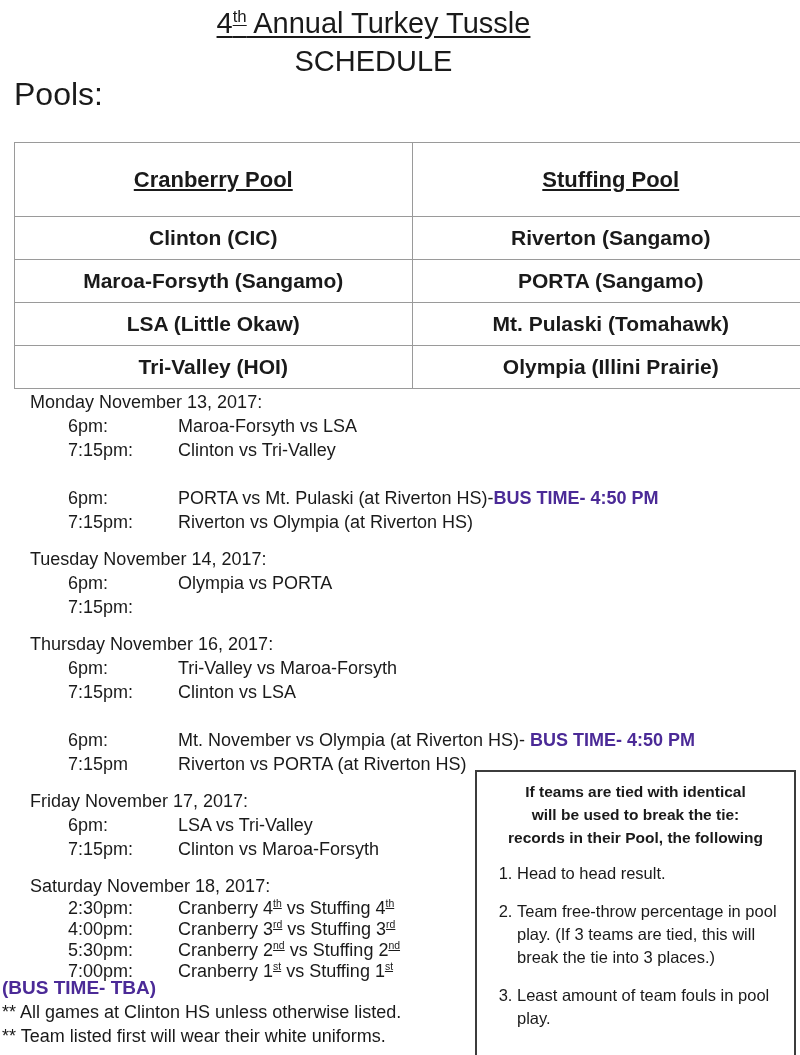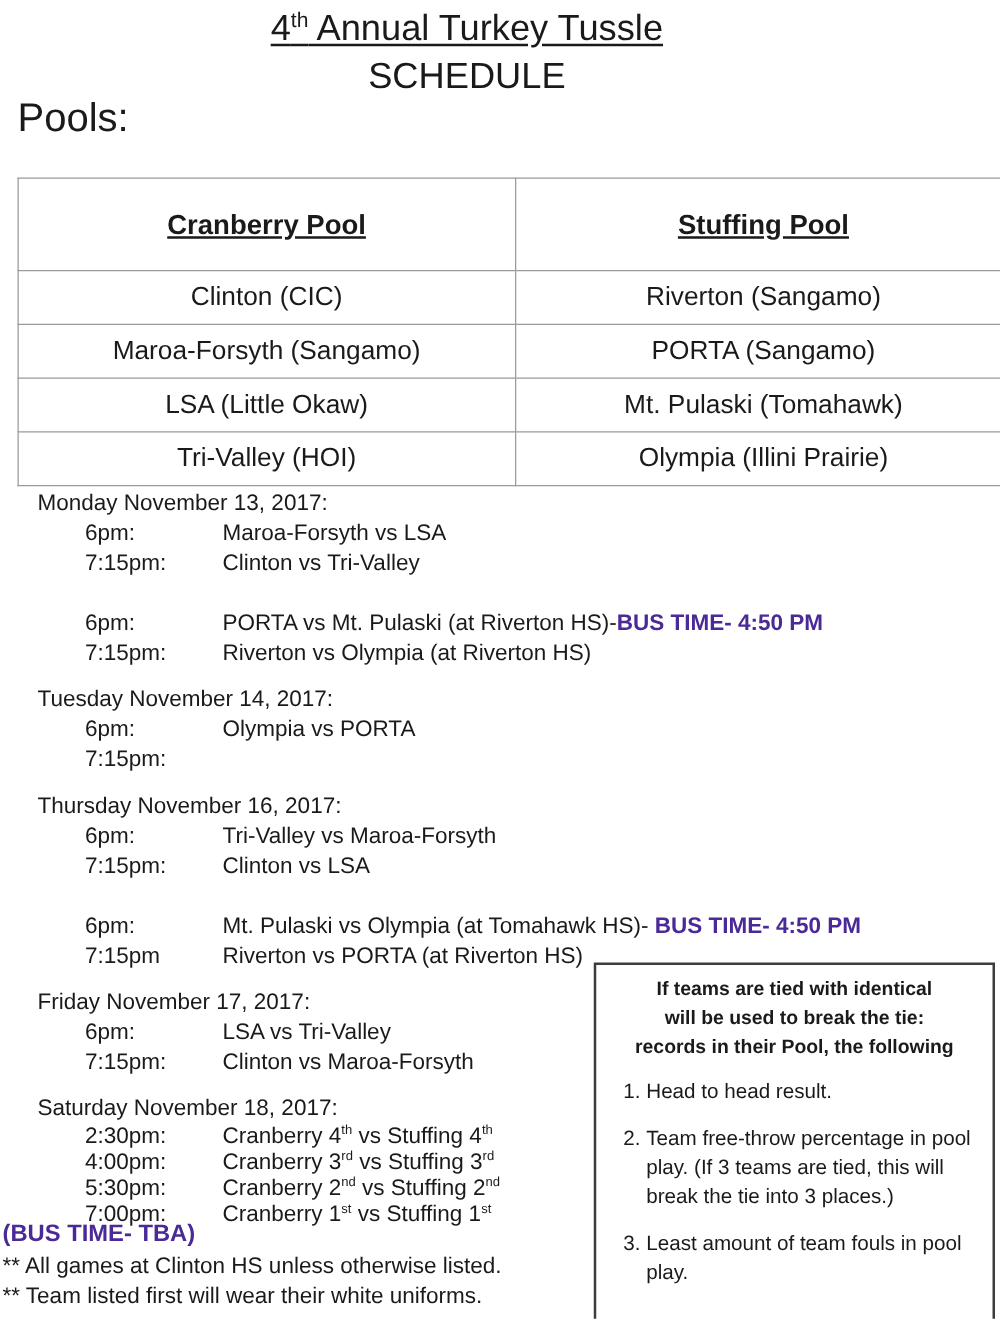--- a/index.html
+++ b/index.html
@@ -4,31 +4,31 @@
 <style>
   html,body{margin:0;padding:0;}
   body{
     width:800px;height:1055px;overflow:hidden;position:relative;
     background:#ffffff;color:#1a1a1a;
     font-family:"Liberation Sans","DejaVu Sans",sans-serif;
   }
   .header{position:absolute;top:4px;left:14px;width:719px;text-align:center;}
   .title-line{font-size:29px;line-height:38px;}
   .title-underline{text-decoration:underline;text-underline-offset:3px;}
-  .sp{font-size:0.58em;vertical-align:super;line-height:0;}
+  .sp{font-size:0.58em;vertical-align:super;line-height:0;text-decoration:underline;}
   .pools-label{position:absolute;top:76px;left:14px;font-size:32px;}
 
   table.pools{
     position:absolute;top:142px;left:14px;width:796px;
     border-collapse:collapse;table-layout:fixed;
   }
   table.pools th,table.pools td{
     border:1px solid var(--table-border,#9a9a9a);
     text-align:center;vertical-align:middle;
-    font-size:21px;font-weight:400;padding:0;
+    font-size:21px;font-weight:700;padding:0;
   }
   table.pools th{height:73px;font-weight:700;font-size:22px;}
   table.pools th .hdr{text-decoration:underline;}
   table.pools td{height:42px;}
 
   .schedule{position:absolute;top:390px;left:0;width:800px;font-size:18px;}
   .section{margin-bottom:13px;}
   .date-line{line-height:24px;height:24px;padding-left:30px;}
   .game-line{position:relative;line-height:24px;height:24px;}
   .section.compact .game-line{line-height:21px;height:21px;padding-left:20px;}
@@ -122,21 +122,21 @@
         <span class="game-time">6pm:</span>
         <span class="game-matchup"><span>Tri-Valley vs Maroa-Forsyth</span></span>
       </div>
       <div class="game-line">
         <span class="game-time">7:15pm:</span>
         <span class="game-matchup"><span>Clinton vs LSA</span></span>
       </div>
       <div class="gap-line"></div>
       <div class="game-line">
         <span class="game-time">6pm:</span>
-        <span class="game-matchup"><span>Mt. Pulaski vs Olympia (at Tomahawk HS)- </span><span class="bus">BUS TIME- 4:50 PM</span></span>
+        <span class="game-matchup"><span>Mt. November vs Olympia (at Riverton HS)- </span><span class="bus">BUS TIME- 4:50 PM</span></span>
       </div>
       <div class="game-line">
         <span class="game-time">7:15pm</span>
         <span class="game-matchup"><span>Riverton vs PORTA (at Riverton HS)</span></span>
       </div>
     </div>
     <div class="section">
       <div class="date-line">Friday November 17, 2017:</div>
       <div class="game-line">
         <span class="game-time">6pm:</span>

